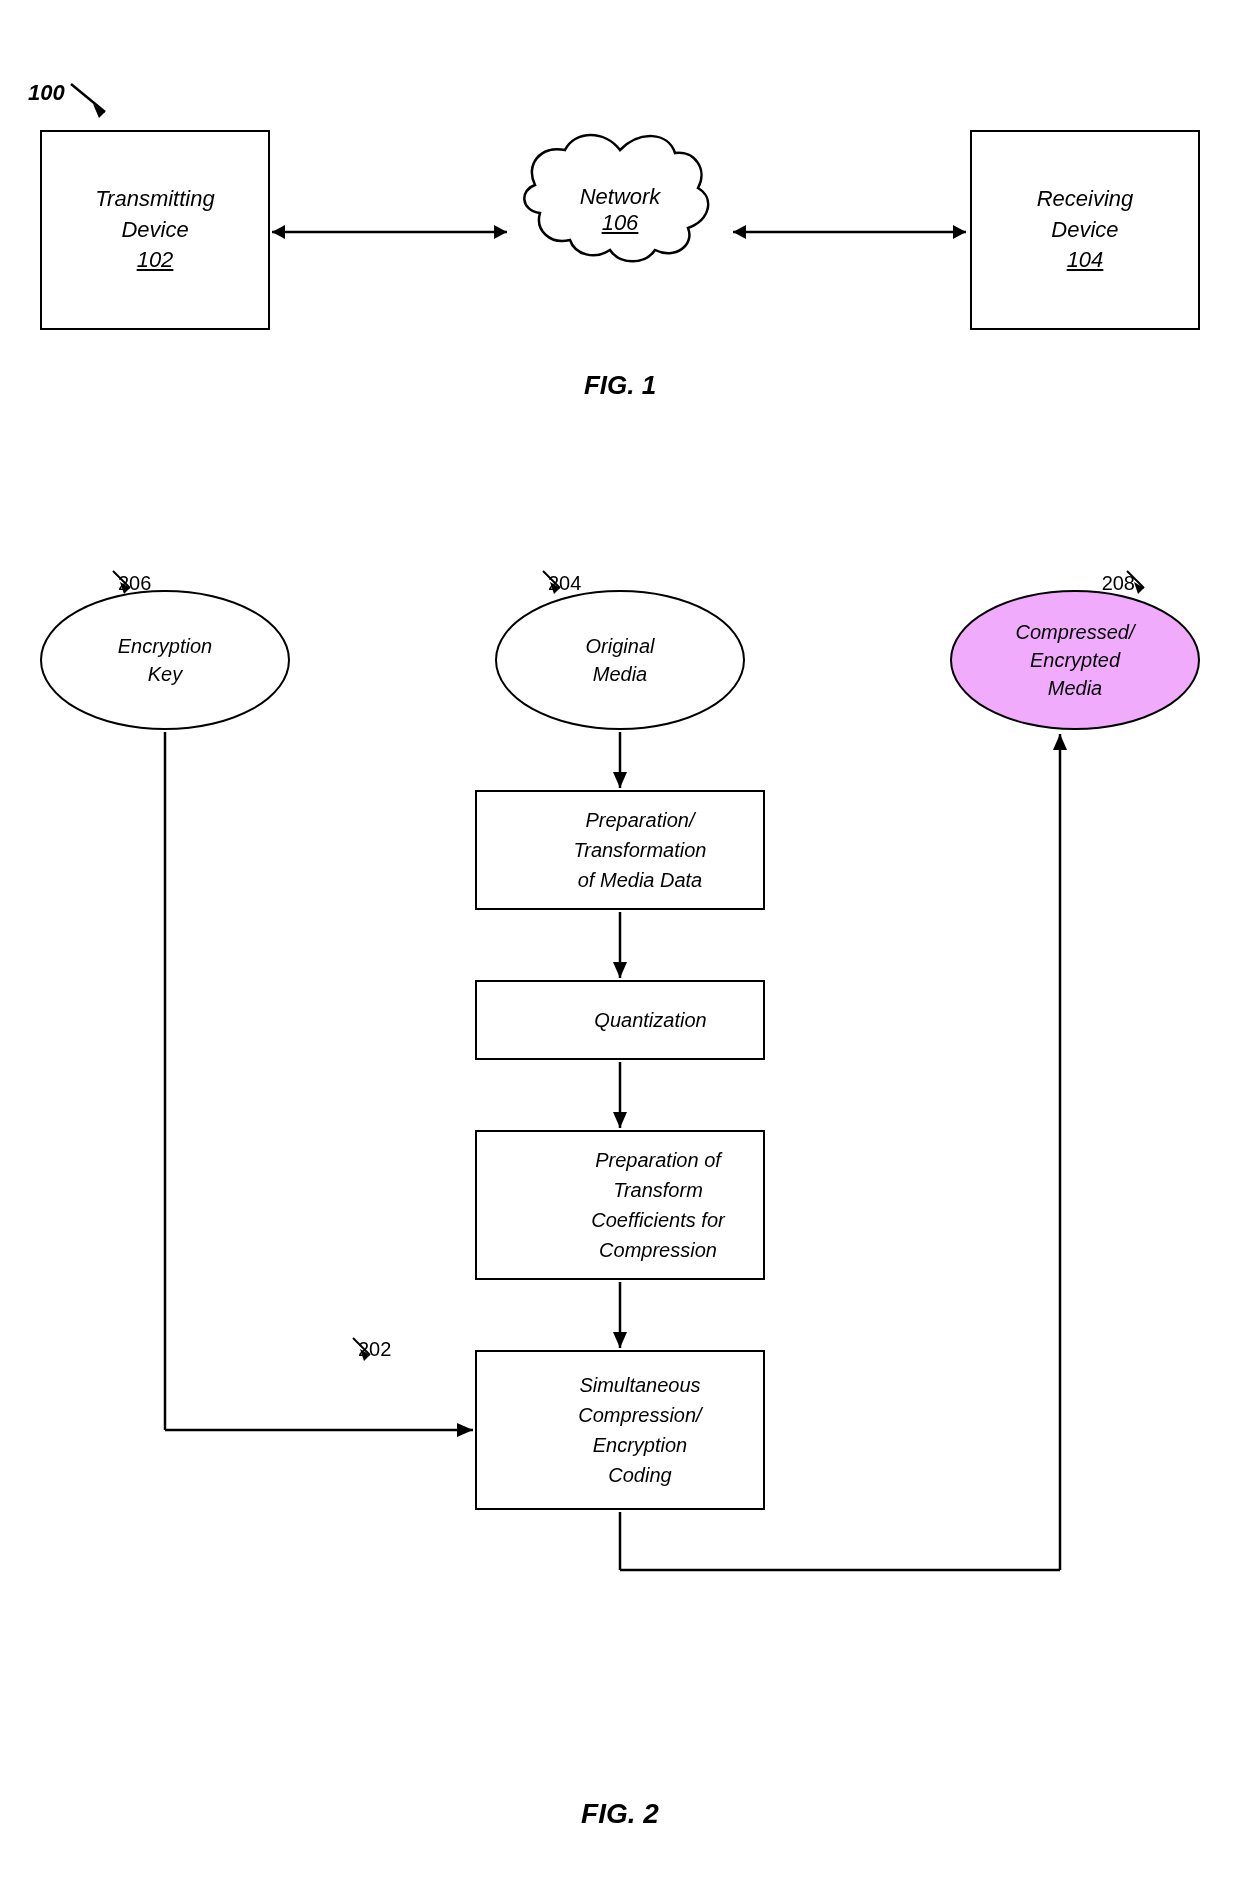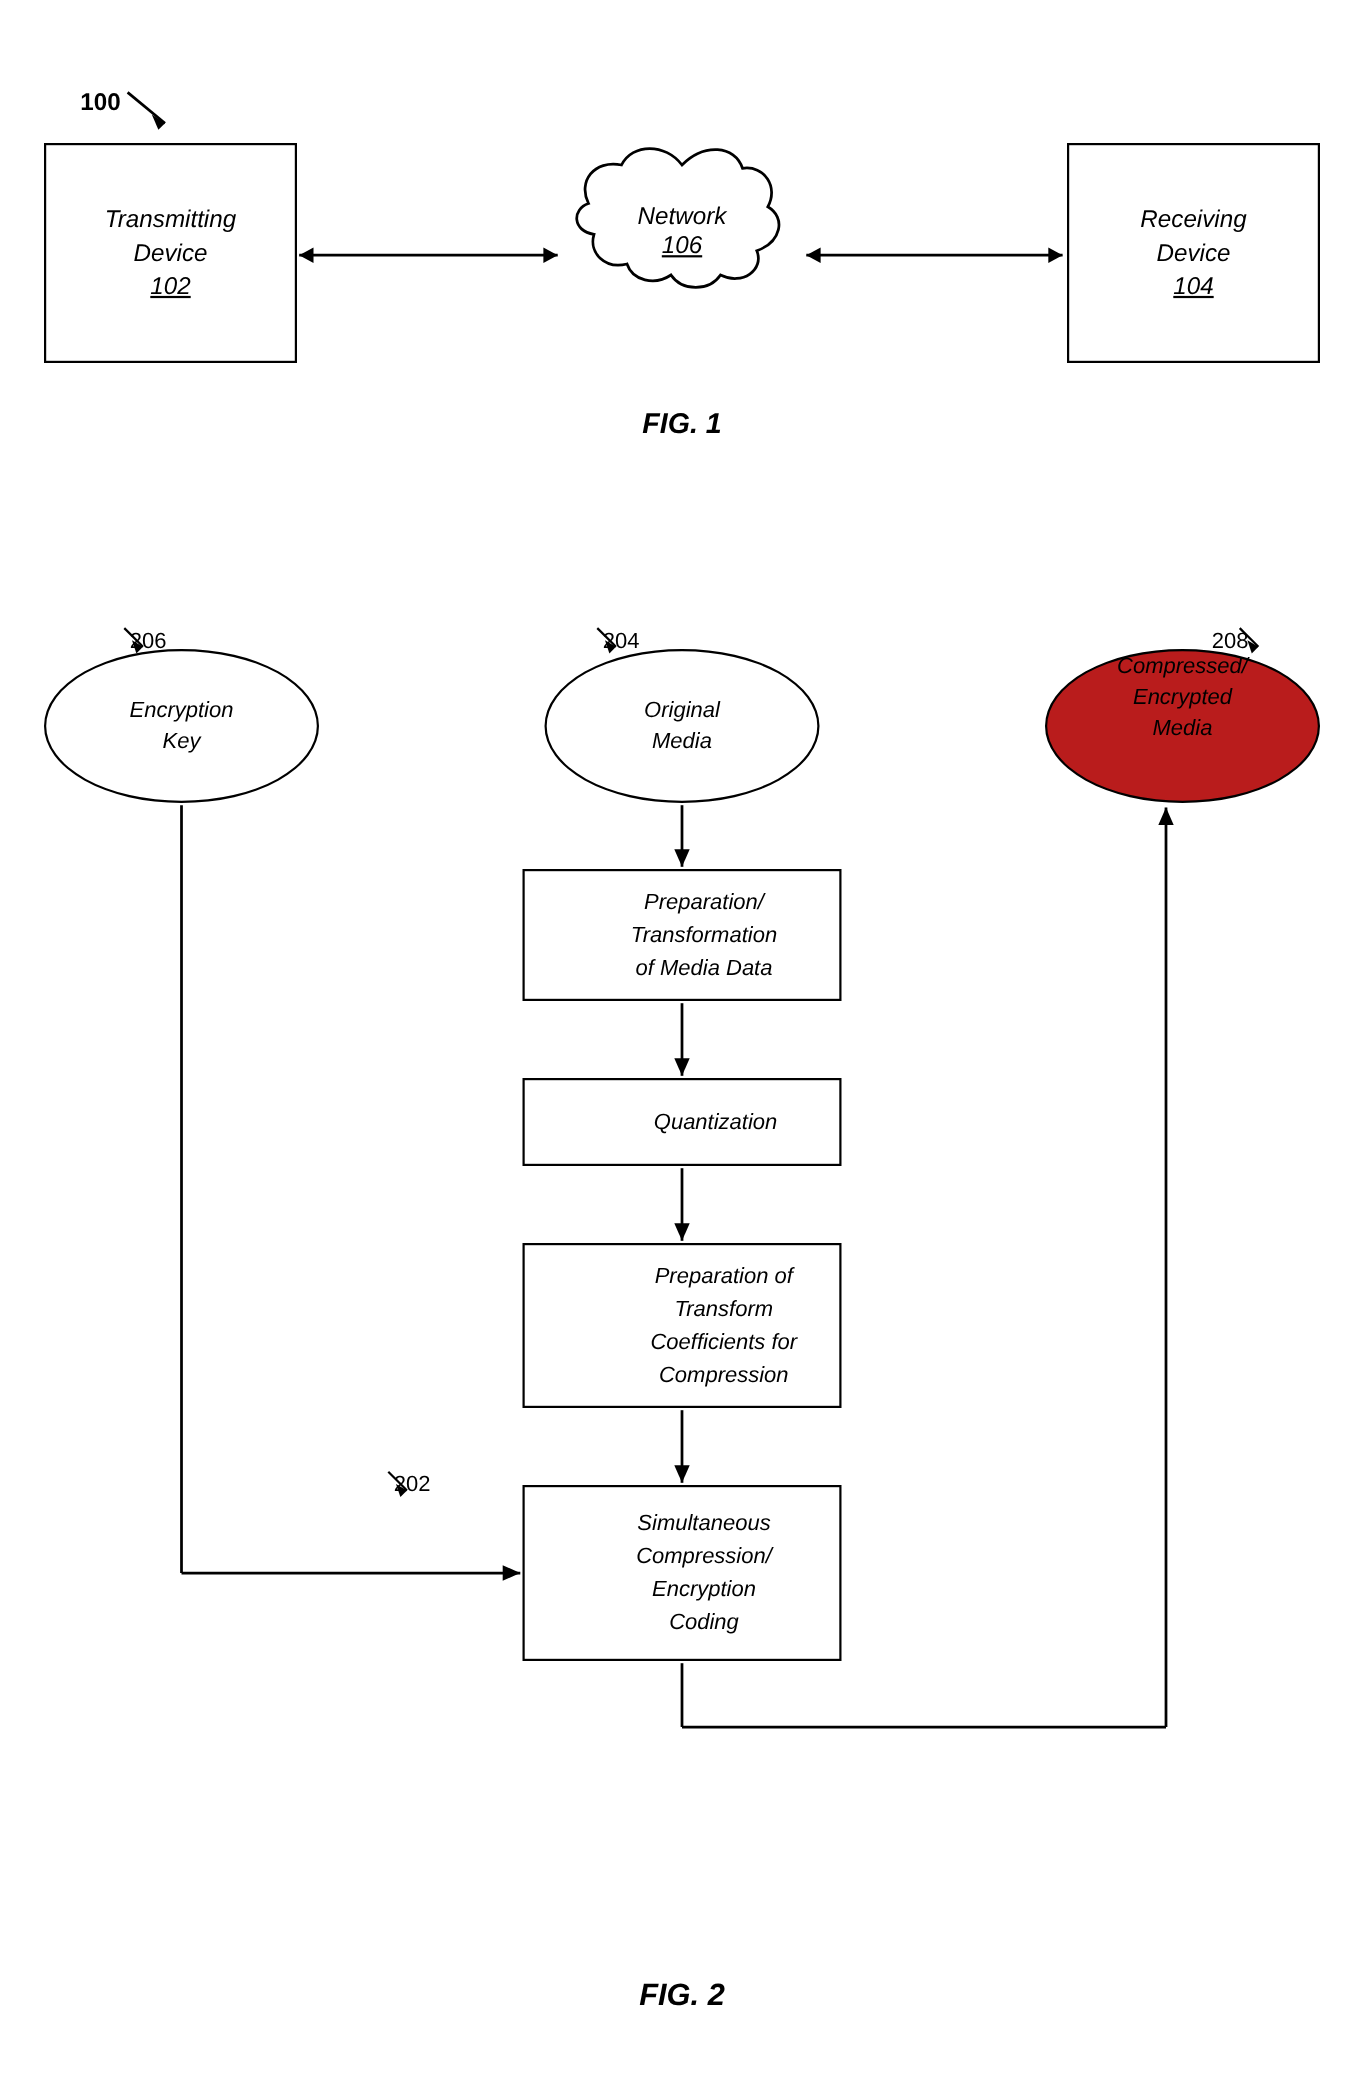--- a/index.html
+++ b/index.html
@@ -144,23 +144,23 @@
 
     
     .ellipse-compressed {
       position: absolute;
       top: 100px;
       right: 40px;
       width: 250px;
       height: 140px;
       border: 2.5px solid #000;
       border-radius: 50%;
-      background: #b91c1c;
-      display: flex;
-      align-items: flex-start;
+      background: #f0abfc;
+      display: flex;
+      align-items: center;
       justify-content: center;
       text-align: center;
     }
 
     .ellipse-label {
       font-style: italic;
       font-size: 20px;
       line-height: 1.4;
     }
 
@@ -211,21 +211,21 @@
     }
   </style>
 </head>
 <body>
 
 <div class="diagram-container">
 
   <div class="fig1-area">
 
     <div style="position:absolute; top:40px; left:28px; display:flex; align-items:flex-start; gap:4px;">
-      <span style="font-size:22px; font-weight:bold;margin-left:45px;">100</span>
+      <span style="font-size:22px; font-style:italic; font-weight:bold;">100</span>
       <svg width="40" height="40" style="margin-top:2px;">
         <line x1="2" y1="2" x2="36" y2="30" stroke="#000" stroke-width="2.5"></line>
         <polygon points="36,30 24,22 30,36" fill="#000"></polygon>
       </svg>
     </div>
 
     <div class="box-transmitting">
       <div class="box-label">
         <em>Transmitting<br>Device</em><br><u><em>102</em></u>
       </div>

